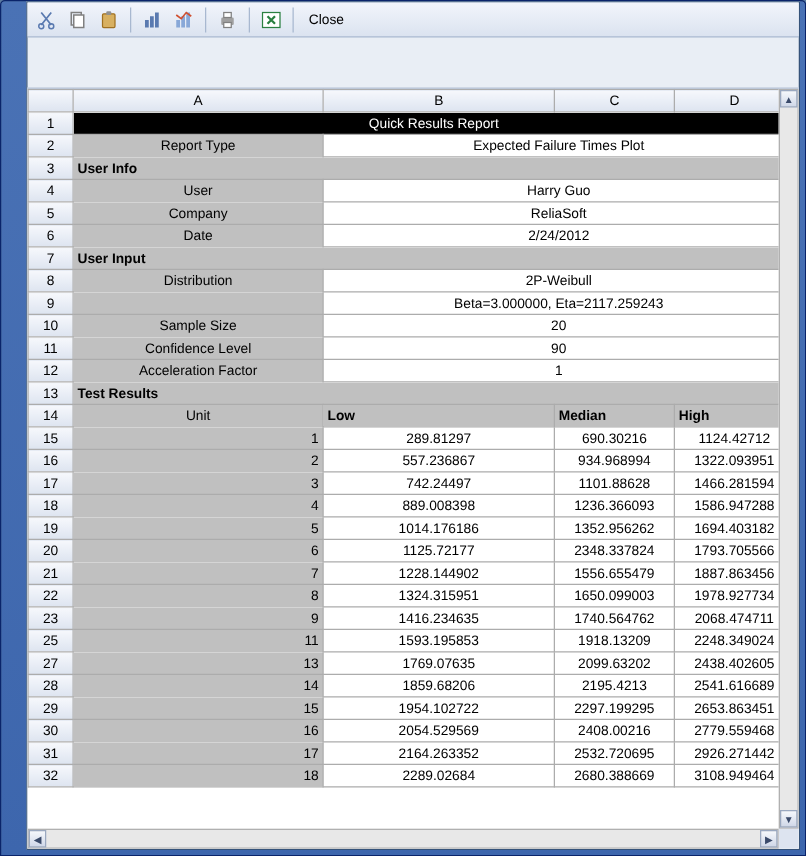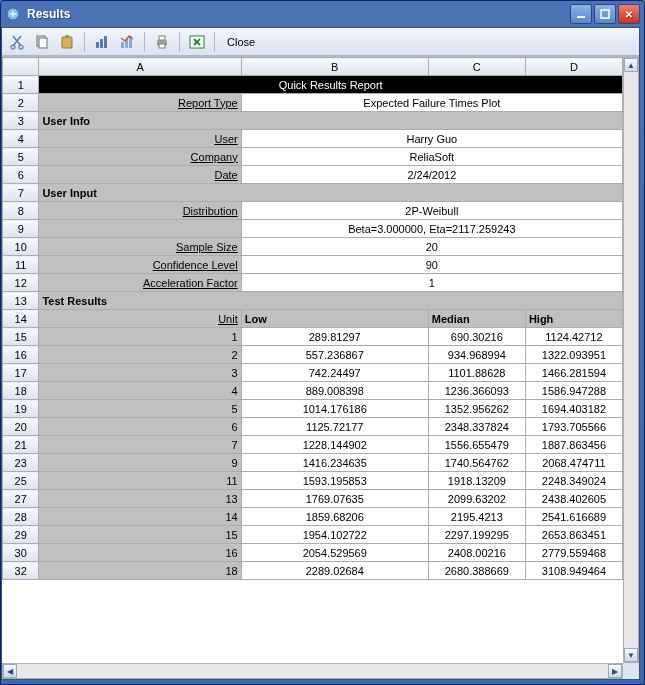--- a/index.html
+++ b/index.html
@@ -52,25 +52,26 @@
     background: linear-gradient(to bottom,#8db4e8,#5a86c8);
     color:#fff;
   }
   .win-btn.close {
     background: linear-gradient(to bottom,#f08070,#cc3020);
     color:#fff; font-weight:bold;
   }
   
   .client {
     flex:1;
-    margin: 0 4px 4px 0;
+    margin: 0 4px 4px 20px;
     background:#e9eef5;
     border:1px solid #35537a;
     display:flex;
     flex-direction:column;
+    gap:40px;
   }
   
   .toolbar {
     height:28px;
     background: linear-gradient(to bottom,#f2f5fb,#dbe3f0);
     border-bottom: 1px solid #a8b8d0;
     display:flex;
     align-items:center;
     padding: 0 4px;
     gap:3px;
@@ -123,21 +124,21 @@
   }
   .corner {
     background: linear-gradient(to bottom,#f6f8fc,#dde4f0);
     width:36px;
   }
   
   td.white { background:#fff; text-align:center;}
   td.gray  { background:#c0c0c0; }
   td.black { background:#000; color:#fff; text-align:center; font-weight:normal;}
   
-  td.label { text-align:right;text-decoration:underline; }
+  td.label { text-align:center; }
   
   td.dataA { text-align:right;}
   
   .section-title { font-weight:bold; }
   
   .vscroll, .hscroll {
     position:absolute;
     background:#e8e8e8;
     border:1px solid #b0b0b0;
   }
@@ -161,42 +162,20 @@
   col.cA{width:200px;}
   col.cB{width:185px;}
   col.cC{width:96px;}
   col.cD{width:96px;}
 </style>
 </head>
 <body>
 
 <div class="window">
 
-  <div class="titlebar">
-    <span class="app-icon">
-      <svg class="icon-svg" viewBox="0 0 16 16">
-          <circle cx="8" cy="8" r="6" fill="#88c0e8" stroke="#3a6aa0"></circle>
-          <path d="M5 8h6M8 5v6" stroke="#fff" stroke-width="1.2"></path>
-        </svg>
-    </span>
-    <span class="title">Results</span>
-    <div class="win-btns">
-      <div class="win-btn min">
-        <svg width="10" height="10" viewBox="0 0 10 10">
-            <rect x="1" y="7" width="8" height="2" fill="#fff"></rect>
-          </svg>
-      </div>
-      <div class="win-btn max">
-        <svg width="10" height="10" viewBox="0 0 10 10">
-            <rect x="1" y="1" width="8" height="8" fill="none" stroke="#fff" stroke-width="1.5"></rect>
-          </svg>
-      </div>
-      <div class="win-btn close">✕</div>
-    </div>
-  </div>
 
   <div class="client">
 
     <div class="toolbar">
       <div class="tb-btn" title="Cut">
         <svg class="icon-svg" viewBox="0 0 16 16">
             <path d="M4 2l8 10M12 2l-8 10" stroke="#5a7ab0" stroke-width="1.4" fill="none"></path>
             <circle cx="4" cy="13" r="2" fill="none" stroke="#5a7ab0" stroke-width="1.2"></circle>
             <circle cx="12" cy="13" r="2" fill="none" stroke="#5a7ab0" stroke-width="1.2"></circle>
           </svg>
@@ -395,20 +374,27 @@
                 <td class="white">1793.705566</td>
               </tr>
               <tr>
                 <td class="rowhdr">21</td>
                 <td class="gray dataA">7</td>
                 <td class="white">1228.144902</td>
                 <td class="white">1556.655479</td>
                 <td class="white">1887.863456</td>
               </tr>
               <tr>
+                <td class="rowhdr">22</td>
+                <td class="gray dataA">8</td>
+                <td class="white">1324.315951</td>
+                <td class="white">1650.099003</td>
+                <td class="white">1978.927734</td>
+              </tr>
+              <tr>
                 <td class="rowhdr">23</td>
                 <td class="gray dataA">9</td>
                 <td class="white">1416.234635</td>
                 <td class="white">1740.564762</td>
                 <td class="white">2068.474711</td>
               </tr>
               <tr>
                 <td class="rowhdr">25</td>
                 <td class="gray dataA">11</td>
                 <td class="white">1593.195853</td>
@@ -437,20 +423,27 @@
                 <td class="white">2653.863451</td>
               </tr>
               <tr>
                 <td class="rowhdr">30</td>
                 <td class="gray dataA">16</td>
                 <td class="white">2054.529569</td>
                 <td class="white">2408.00216</td>
                 <td class="white">2779.559468</td>
               </tr>
               <tr>
+                <td class="rowhdr">31</td>
+                <td class="gray dataA">17</td>
+                <td class="white">2164.263352</td>
+                <td class="white">2532.720695</td>
+                <td class="white">2926.271442</td>
+              </tr>
+              <tr>
                 <td class="rowhdr">32</td>
                 <td class="gray dataA">18</td>
                 <td class="white">2289.02684</td>
                 <td class="white">2680.388669</td>
                 <td class="white">3108.949464</td>
               </tr>
             </tbody>
 
           </table>
       </div>

